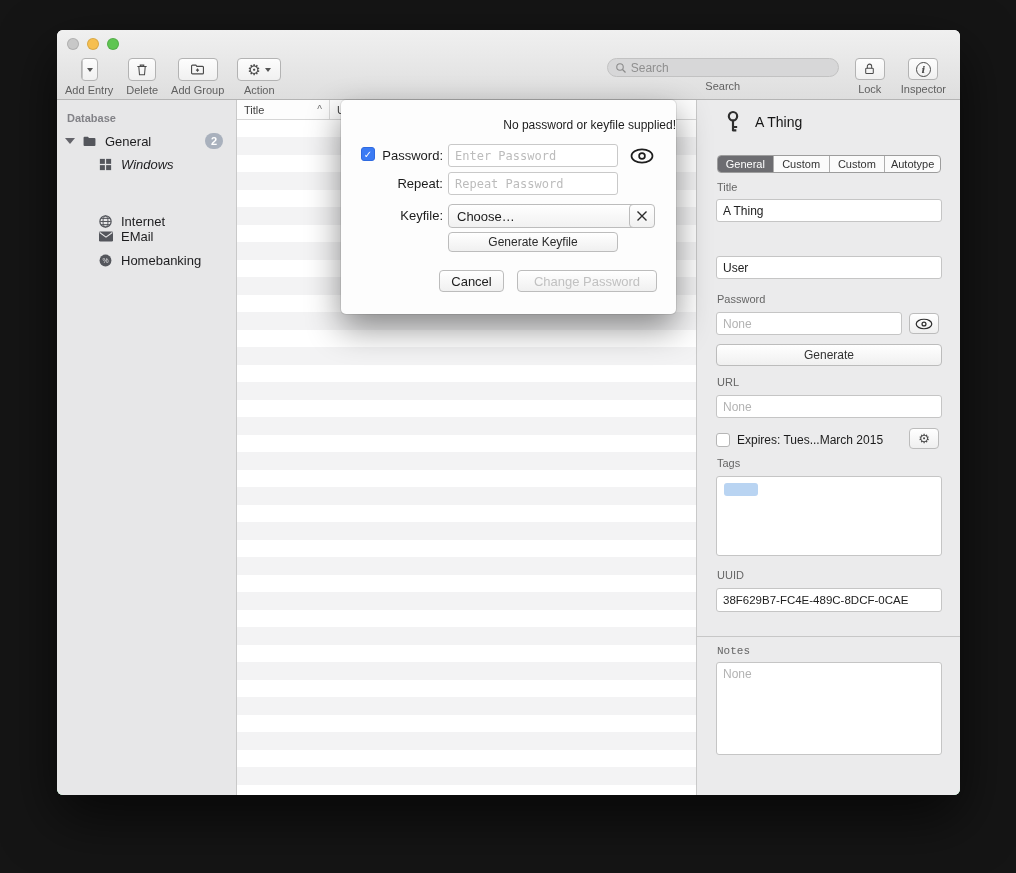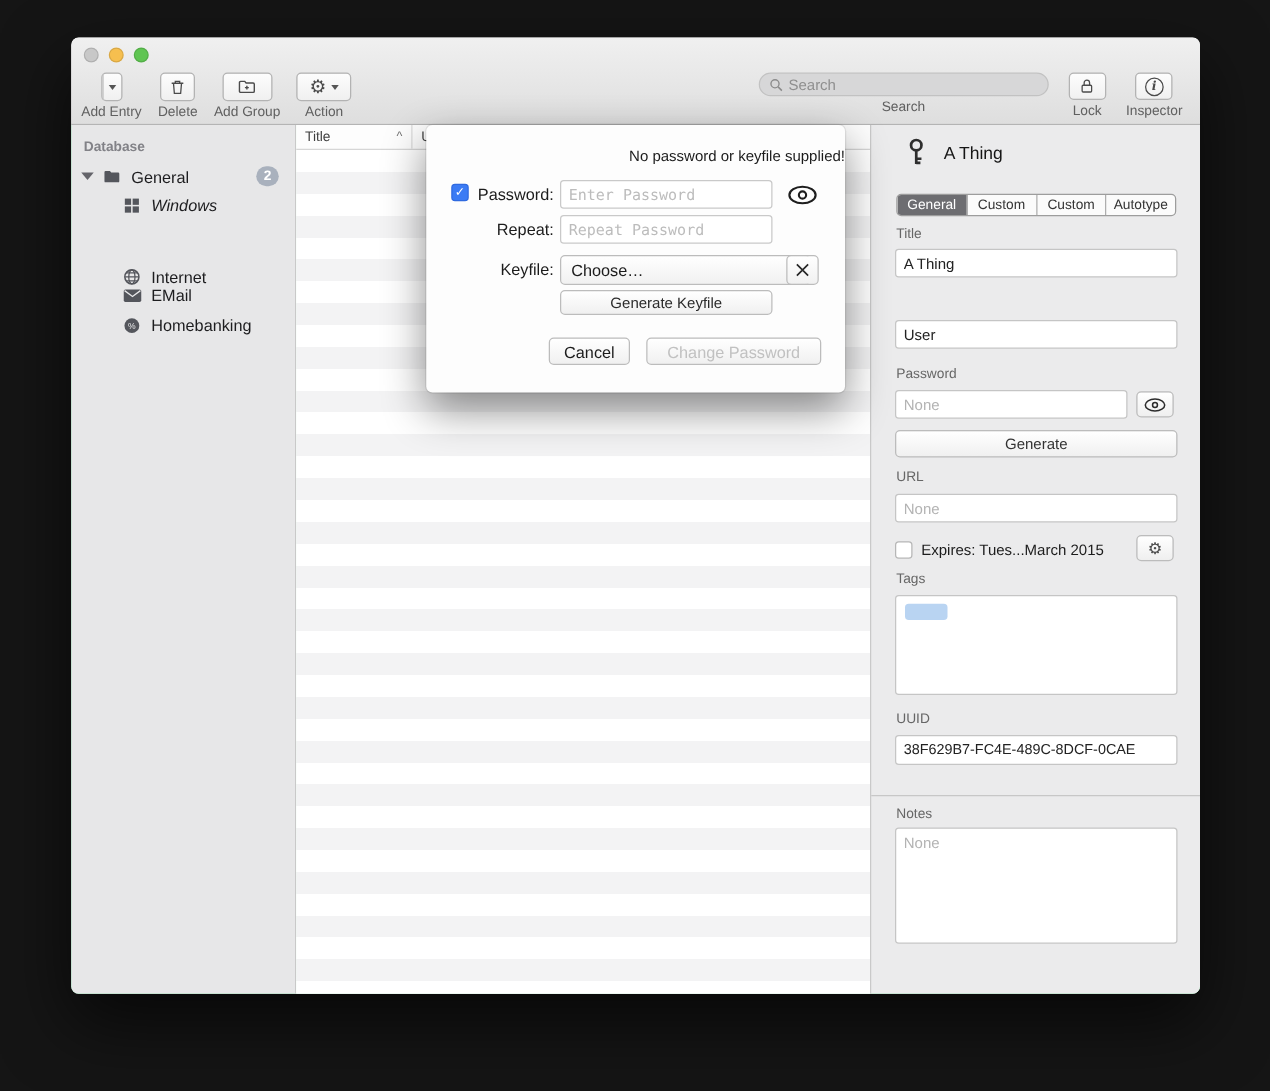--- a/index.html
+++ b/index.html
@@ -100,21 +100,21 @@
   .expires-row { position:absolute; left:19px; top:329px; right:19px; height:22px; display:flex; align-items:center; }
   .expires-label { font-size:12px; color:#1c1c1c; margin-left:7px; }
   .insp-gear { left:212px; top:328px; width:30px; }
   .l-tags { top:357px; }
   .tags-box { position:absolute; left:19px; top:376px; width:226px; height:80px; background:#fff;
               border:1px solid #c5c5c5; border-radius:3px; }
   .tag-chip { position:absolute; left:7px; top:6px; width:34px; height:13px; background:#b9d4f2; border-radius:3px; }
   .l-uuid { top:469px; }
   .f-uuid { top:488px; height:24px; font-size:11.5px; white-space:nowrap; overflow:hidden; }
   .insp-divider { position:absolute; left:0; top:536px; width:100%; border-top:1px solid #c7c7c7; }
-  .l-notes { top:545px; }
+  .l-notes { top:545px;font-family:Liberation Mono, monospace; }
   .notes-box { position:absolute; left:19px; top:562px; width:226px; height:93px; background:#fff;
                border:1px solid #c5c5c5; border-radius:3px; font-size:12px; color:#b3b3b3; padding:4px 6px; }
 
   
   .dialog { position:absolute; left:284px; top:70px; width:335px; height:214px; background:#fdfdfd;
             border-radius:5px; box-shadow:0 14px 34px rgba(0,0,0,.45), 0 0 0 1px rgba(0,0,0,.08); z-index:10; }
   .dlg-msg { position:absolute; left:0; right:0; top:18px; text-align:right; font-size:12px; color:#1c1c1c; }
   .checkbox { position:absolute; width:14px; height:14px; border-radius:3px; border:1px solid #b6b6b6; background:#fff; }
   .checkbox.checked { background:#3b7bf4; border-color:#2f6ae0; }
   .checkbox.checked::after { content:"✓"; color:#fff; font-size:10px; font-weight:bold;

